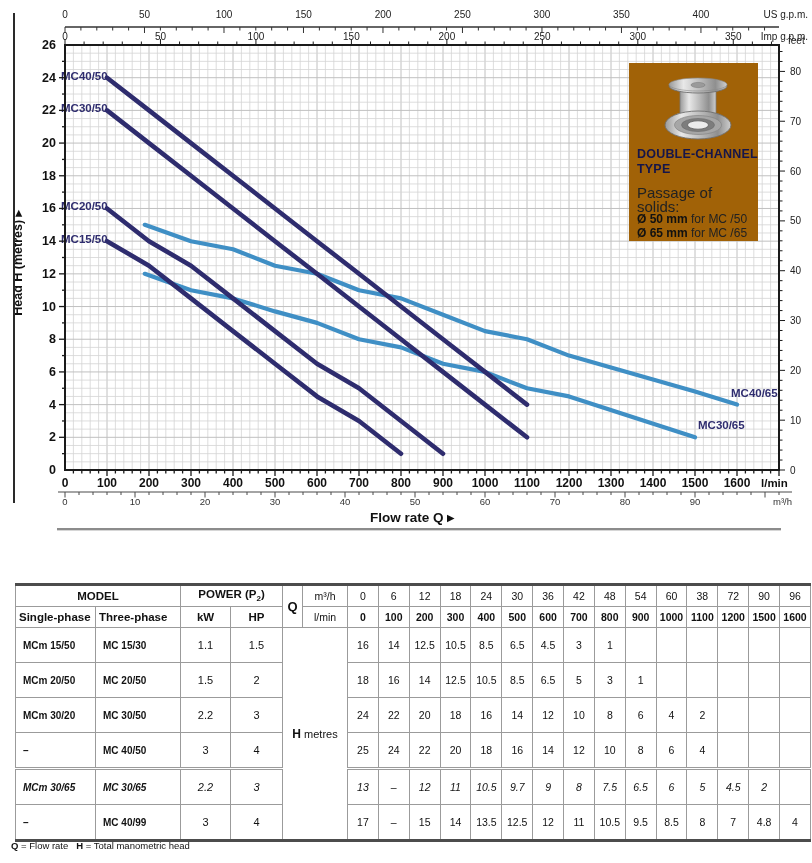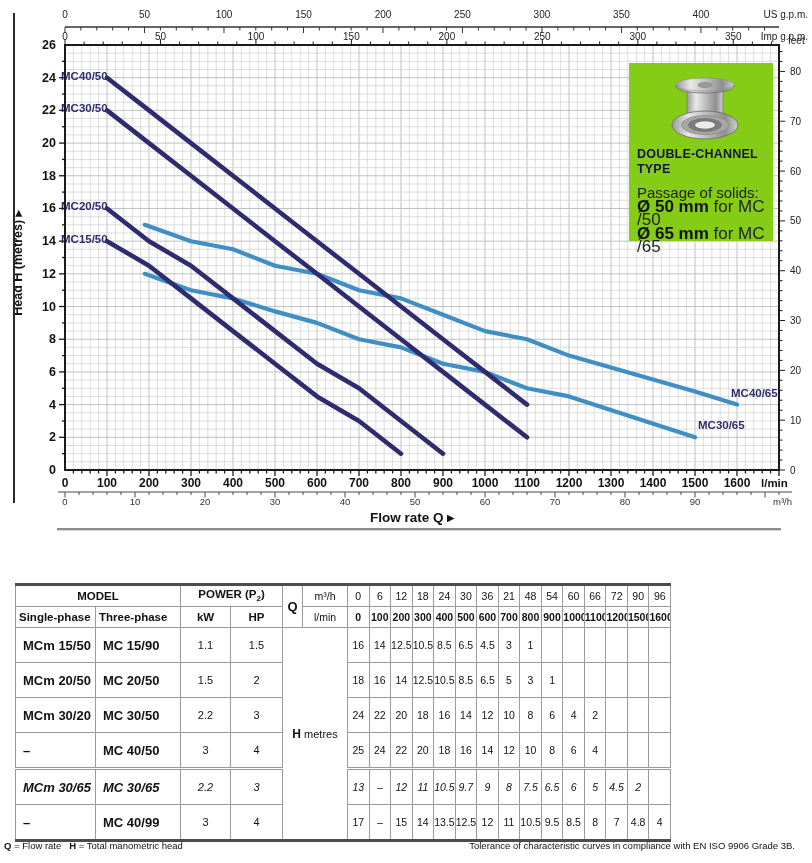--- a/index.html
+++ b/index.html
@@ -1,46 +1,46 @@
 <!DOCTYPE html>
 <html><head>
 <meta charset="utf-8">
 <style>
   html,body{margin:0;padding:0;background:#ffffff;}
   #page{position:relative;width:812px;height:863px;background:#ffffff;font-family:"Liberation Sans",sans-serif;overflow:hidden;}
   #chart-svg{position:absolute;left:0;top:0;}
   #side-rule{position:absolute;left:13px;top:13px;width:2px;height:490px;background:#2a2a2a;}
   #divider{position:absolute;left:57px;top:528px;width:724px;height:2px;background:#8c8c8c;border-bottom:1px solid #d6d6d6;}
   
-  #inset{position:absolute;left:629px;top:63px;width:144px;height:178px;background:#84cc16;box-sizing:border-box;padding:2px 0 0 8px;}
+  #inset{position:absolute;left:629px;top:63px;width:129px;height:178px;background:#a16207;box-sizing:border-box;padding:2px 0 0 8px;}
   #inset .img-wrap{width:84px;height:72px;margin:8px auto 2px auto;}
   #inset .title{font-weight:bold;font-size:12.5px;line-height:15px;color:#15154a;letter-spacing:.2px;}
   #inset .sub{font-size:15px;line-height:13.5px;color:#222;margin-top:9px;}
-  #inset .solid-line{font-size:17px;line-height:13.5px;color:#222;}
+  #inset .solid-line{font-size:12px;line-height:13.5px;color:#222;}
   #inset .solid-line b{color:#111;}
   
-  #spec-table{position:absolute;left:15px;top:583px;width:656px;border-collapse:collapse;table-layout:fixed;color:#111;
+  #spec-table{position:absolute;left:15px;top:583px;width:796px;border-collapse:collapse;table-layout:fixed;color:#111;
     border-top:3px solid #4c4c4c;border-bottom:3px solid #4c4c4c;border-left:1px solid #9b9b9b;border-right:1px solid #9b9b9b;}
   #spec-table td{border:1px solid #9b9b9b;text-align:center;padding:0;font-size:11px;overflow:hidden;white-space:nowrap;}
   #spec-table thead td{height:20px;}
   #spec-table tbody td{height:34px;}
   #spec-table .th{font-weight:bold;font-size:11.5px;}
   #spec-table .lft{text-align:left;padding-left:3px;}
-  #spec-table .model{text-align:left;padding-left:7px;font-weight:bold;font-size:13px;}
+  #spec-table .model{text-align:left;padding-left:7px;font-weight:bold;font-size:10px;}
   #spec-table .qcell{font-weight:bold;font-size:13px;}
   #spec-table .unit{font-size:10.5px;}
   #spec-table .qv{font-size:10.5px;}
   #spec-table .qvb{font-size:10.5px;font-weight:bold;}
   #spec-table .hv{font-size:10.5px;}
   #spec-table .hcell{font-size:11px;margin-left:13px;}
   #spec-table .hcell b{font-size:12px;}
   #spec-table tr.group td{border-top:3px double #9b9b9b;font-style:italic;}
   sub{font-size:8px;}
   .note{position:absolute;top:840px;font-size:9.5px;color:#111;}
-  #note-left{left:4px;}
+  #note-left{left:11px;}
   #note-right{right:17px;}
 </style>
 </head>
 <body>
 
 <div id="page">
 
   <svg id="chart-svg" width="812" height="540">
       <g>
         <line x1="73.4" y1="45" x2="73.4" y2="470" stroke="#d4d4d4" stroke-width="0.8"></line>
@@ -624,25 +624,25 @@
         <td colspan="2" class="th"><span>POWER (P</span><sub>2</sub><span>)</span></td>
         <td rowspan="2" class="qcell">Q</td>
         <td class="unit">m³/h</td>
       <td class="qv">0</td>
           <td class="qv">6</td>
           <td class="qv">12</td>
           <td class="qv">18</td>
           <td class="qv">24</td>
           <td class="qv">30</td>
           <td class="qv">36</td>
-          <td class="qv">21</td>
+          <td class="qv">42</td>
           <td class="qv">48</td>
           <td class="qv">54</td>
           <td class="qv">60</td>
-          <td class="qv">66</td>
+          <td class="qv">38</td>
           <td class="qv">72</td>
           <td class="qv">90</td>
           <td class="qv">96</td>
         </tr>
       <tr id="thr2">
         <td class="th lft">Single-phase</td>
         <td class="th lft">Three-phase</td>
         <td class="th">kW</td>
         <td class="th">HP</td>
         <td class="unit">l/min</td>
@@ -659,21 +659,21 @@
           <td class="qvb">1000</td>
           <td class="qvb">1100</td>
           <td class="qvb">1200</td>
           <td class="qvb">1500</td>
           <td class="qvb">1600</td>
         </tr>
     </thead>
     <tbody id="tbody">
         <tr>
           <td class="model">MCm 15/50</td>
-          <td class="model">MC 15/90</td>
+          <td class="model">MC 15/30</td>
           <td class="">1.1</td>
           <td class="">1.5</td>
           <td class="hcell" colspan="2" rowspan="6"><b>H</b> metres</td>
           <td class="hv">16</td>
           <td class="hv">14</td>
           <td class="hv">12.5</td>
           <td class="hv">10.5</td>
           <td class="hv">8.5</td>
           <td class="hv">6.5</td>
           <td class="hv">4.5</td>
@@ -791,15 +791,14 @@
           <td class="hv">4.8</td>
           <td class="hv">4</td>
         </tr>
       </tbody>
   </table>
 
   <div class="note" id="note-left">
     <b>Q</b> <span>= Flow rate</span>&nbsp;&nbsp;
     <b>H</b> <span>= Total manometric head</span>
   </div>
-  <div class="note" id="note-right">Tolerance of characteristic curves in compliance with EN ISO 9906 Grade 3B.</div>
 
 </div>
 
 </body></html>

